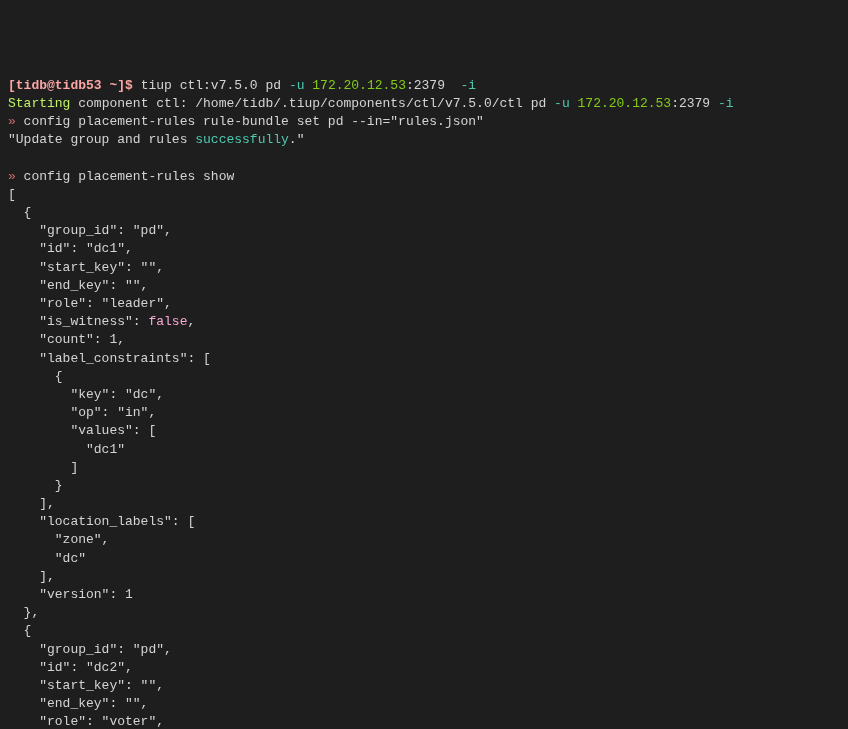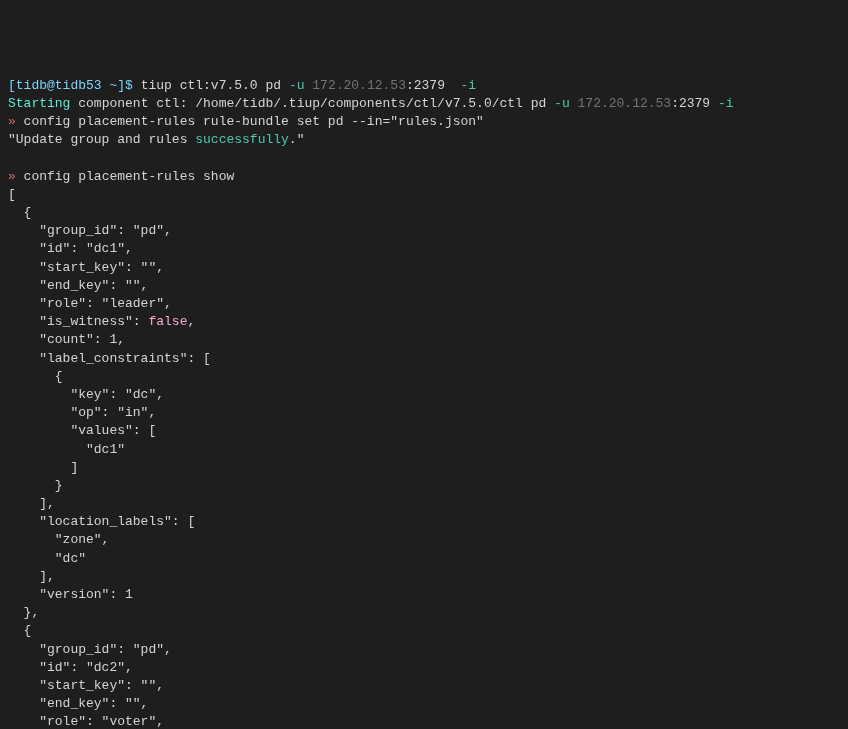--- a/index.html
+++ b/index.html
@@ -15,26 +15,26 @@
       line-height: 1.4;
       padding: 4px 8px;
       white-space: pre;
       width: 848px;
       height: 729px;
       overflow: hidden;
     }
     .line {
       display: block;
     }
-    .prompt-user { color: #7dd3fc; }
+    .prompt-user { color: #fca5a5; font-weight: bold; }
     .green { color: #4ec9b0; }
-    .orange { color: #737373; }
+    .orange { color: #84cc16; }
     .red { color: #d16969; }
     .white { color: #d4d4d4; }
-    .cyan { color: #5eead4; }
+    .cyan { color: #bef264; }
     .keyword-false { color: #f9a8d4; }
   </style>
 </head>
 <body>
 
 
 
 <div><span class="line"><span class="prompt-user">[tidb@tidb53 ~]$</span> <span class="white">tiup ctl:v7.5.0 pd</span> <span class="green">-u</span> <span class="orange">172.20.12.53</span><span class="white">:2379</span>  <span class="green">-i</span></span><span class="line"><span class="cyan">Starting</span><span class="white"> component ctl: /home/tidb/.tiup/components/ctl/v7.5.0/ctl pd </span><span class="green">-u</span> <span class="orange">172.20.12.53</span><span class="white">:2379 </span><span class="green">-i</span></span><span class="line"><span class="red">»</span><span class="white"> config placement-rules rule-bundle set pd --in="rules.json"</span></span><span class="line"><span class="white">"Update group and rules </span><span class="green">successfully</span><span class="white">."</span></span><span class="line"> </span><span class="line"><span class="red">»</span><span class="white"> config placement-rules show</span></span><div id="json-lines"><span class="line white">[</span><span class="line white">  {</span><span class="line white">    "group_id": "pd",</span><span class="line white">    "id": "dc1",</span><span class="line white">    "start_key": "",</span><span class="line white">    "end_key": "",</span><span class="line white">    "role": "leader",</span><span class="line white"><span>    "is_witness": </span><span class="keyword-false">false</span><span>,</span></span><span class="line white">    "count": 1,</span><span class="line white">    "label_constraints": [</span><span class="line white">      {</span><span class="line white">        "key": "dc",</span><span class="line white">        "op": "in",</span><span class="line white">        "values": [</span><span class="line white">          "dc1"</span><span class="line white">        ]</span><span class="line white">      }</span><span class="line white">    ],</span><span class="line white">    "location_labels": [</span><span class="line white">      "zone",</span><span class="line white">      "dc"</span><span class="line white">    ],</span><span class="line white">    "version": 1</span><span class="line white">  },</span><span class="line white">  {</span><span class="line white">    "group_id": "pd",</span><span class="line white">    "id": "dc2",</span><span class="line white">    "start_key": "",</span><span class="line white">    "end_key": "",</span><span class="line white">    "role": "voter",</span></div></div>
 
 

